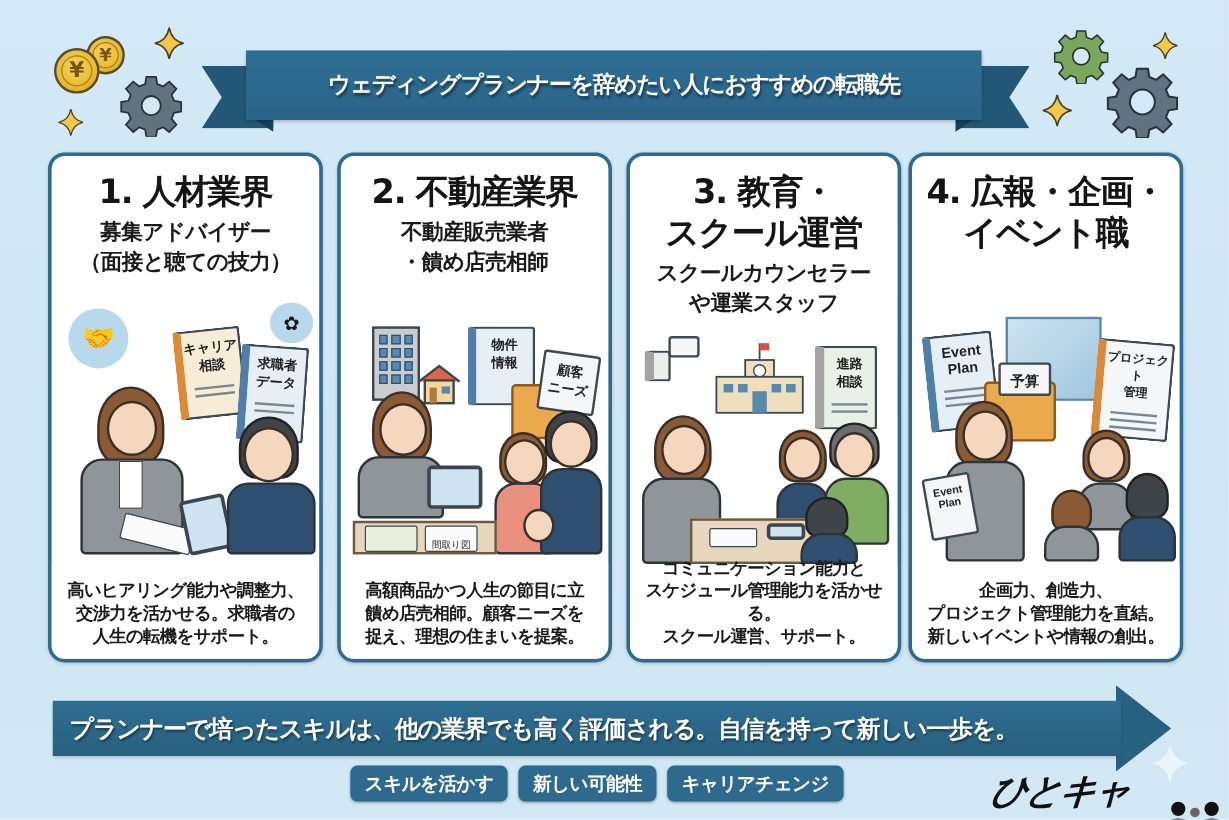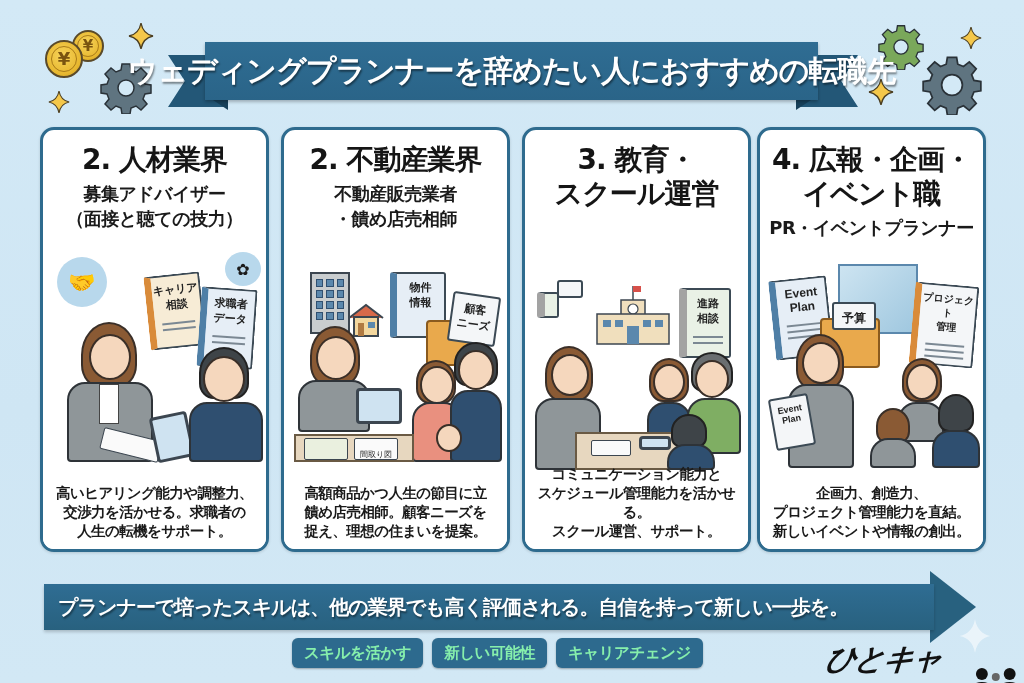--- a/index.html
+++ b/index.html
@@ -22,21 +22,21 @@
   }
   .ribbon-fold.left { left: 210px; clip-path: polygon(0 0, 100% 0, 100% 100%); }
   .ribbon-fold.right { left: 796px; clip-path: polygon(0 0, 100% 0, 0 100%); }
   .ribbon-main {
     position: absolute; left: 205px; top: 42px; width: 613px; height: 58px;
     background: linear-gradient(180deg, #2f6d93 0%, #2a6488 100%);
     display: flex; align-items: center; justify-content: center;
     box-shadow: 0 2px 3px rgba(0,0,0,0.25);
   }
   .ribbon-main span {
-    color: #ffffff; font-weight: bold; font-size: 30px; letter-spacing: -1px;
+    color: #ffffff; font-weight: bold; font-size: 19px; letter-spacing: -1px;
     text-shadow: 1px 2px 2px rgba(0,0,0,0.45);
     white-space: nowrap;
   }
 
   
   .coin {
     position: absolute; border-radius: 50%;
     background: radial-gradient(circle at 45% 40%, #f6d35a 0%, #e8b830 65%, #c99a1c 100%);
     border: 2px solid #5a4a2a;
     display: flex; align-items: center; justify-content: center;
@@ -135,21 +135,21 @@
   .arrow-head {
     position: absolute; left: 930px; top: 571px; width: 46px; height: 72px;
     background: #28617f; clip-path: polygon(0 0, 100% 50%, 0 100%);
   }
   .arrow-body span {
     color: #fff; font-weight: bold; font-size: 20px; letter-spacing: -1px;
     text-shadow: 1px 1.5px 2px rgba(0,0,0,0.45); white-space: nowrap;
   }
   .tags { position: absolute; top: 638px; left: 292px; display: flex; gap: 9px; }
   .tag {
-    background: #2d6a8e; color: #86efac; font-weight: bold; font-size: 15.5px;
+    background: #2d6a8e; color: #ffffff; font-weight: bold; font-size: 15.5px;
     padding: 4px 12px; border-radius: 6px; height: 30px; line-height: 22px;
     box-shadow: 0 1px 2px rgba(0,0,0,0.3); white-space: nowrap; letter-spacing: -0.5px;
   }
   .logo {
     position: absolute; left: 822px; top: 639px; display: flex; align-items: center;
   }
   .logo-text {
     font-family: "DejaVu Sans", sans-serif; font-weight: bold; font-style: italic;
     font-size: 30px; color: #111; letter-spacing: -2px; transform: skewX(-12deg);
   }
@@ -198,21 +198,21 @@
 <div class="ribbon-tail left"></div>
 <div class="ribbon-tail right"></div>
 <div class="ribbon-fold left"></div>
 <div class="ribbon-fold right"></div>
 <div class="ribbon-main">
   <span>ウェディングプランナーを辞めたい人におすすめの転職先</span>
 </div>
 
 <div class="card" style="left:40px;">
   <div class="card-head">
-    <div class="card-title">2. 人材業界</div>
+    <div class="card-title">1. 人材業界</div>
     <div class="card-sub">募集アドバイザー
 （面接と聴ての技力）</div>
   </div>
   <div class="illus" style="top:122px;">
     <div class="bubble" style="left:8px;top:5px;width:50px;height:50px;">🤝</div>
     <div class="bubble" style="left:176px;top:0;width:36px;height:34px;font-size:16px;">✿</div>
     <div class="doc spine-orange" style="left:98px;top:22px;width:56px;height:74px;font-size:11px;transform:rotate(-6deg);">
       <span>キャリア
 相談</span>
       <div class="lines"><div></div><div></div></div>
@@ -300,20 +300,22 @@
   <div class="card-desc-bg"></div>
   <div class="card-desc">高額商品かつ人生の節目に立
 饋め店売相師。顧客ニーズを
 捉え、理想の住まいを提案。</div>
 </div>
 
 <div class="card" style="left:522px;">
   <div class="card-head">
     <div class="card-title">3. 教育・
 スクール運営</div>
+    <div class="card-sub">スクールカウンセラー
+や運業スタッフ</div>
   </div>
   <div class="illus" style="top:150px;height:190px;">
     <div class="doc spine-green" style="left:6px;top:12px;width:22px;height:26px;"></div>
     <div class="doc" style="left:26px;top:0;width:26px;height:18px;"></div>
     <svg style="position:absolute;left:62px;top:4px;" width="80" height="62" viewBox="0 0 80 62">
       <line x1="40" y1="2" x2="40" y2="16" stroke="#3c4650" stroke-width="1.5"></line>
       <rect x="40" y="2" width="8" height="6" fill="#d7504a"></rect>
       <rect x="28" y="16" width="24" height="18" fill="#f0dfbd" stroke="#3c4650" stroke-width="1.5"></rect>
       <circle cx="40" cy="25" r="5" fill="#fff" stroke="#3c4650" stroke-width="1.2"></circle>
       <rect x="4" y="30" width="72" height="30" fill="#f0dfbd" stroke="#3c4650" stroke-width="1.5"></rect>
@@ -349,21 +351,20 @@
   <div class="card-desc-bg"></div>
   <div class="card-desc">コミュニケーション能力と
 スケジュール管理能力を活かせる。
 スクール運営、サポート。</div>
 </div>
 
 <div class="card" style="left:757px;">
   <div class="card-head">
     <div class="card-title">4. 広報・企画・
 イベント職</div>
-    <div class="card-sub">PR・イベントプランナー</div>
   </div>
   <div class="illus" style="top:128px;">
     <div style="position:absolute;left:72px;top:6px;width:80px;height:70px;background:linear-gradient(135deg,#cde4f1,#9fc7df);border:2px solid #5b88ad;"></div>
     <div class="doc spine-blue" style="left:6px;top:20px;width:58px;height:80px;font-size:12px;font-family:'Liberation Sans',sans-serif;transform:rotate(-6deg);">
       <span>Event
 Plan</span>
       <div class="lines"><div></div><div></div><div></div></div>
     </div>
     <div class="folder" style="left:54px;top:60px;width:60px;height:50px;"></div>
     <div class="doc" style="left:66px;top:44px;width:44px;height:28px;font-size:12px;">

